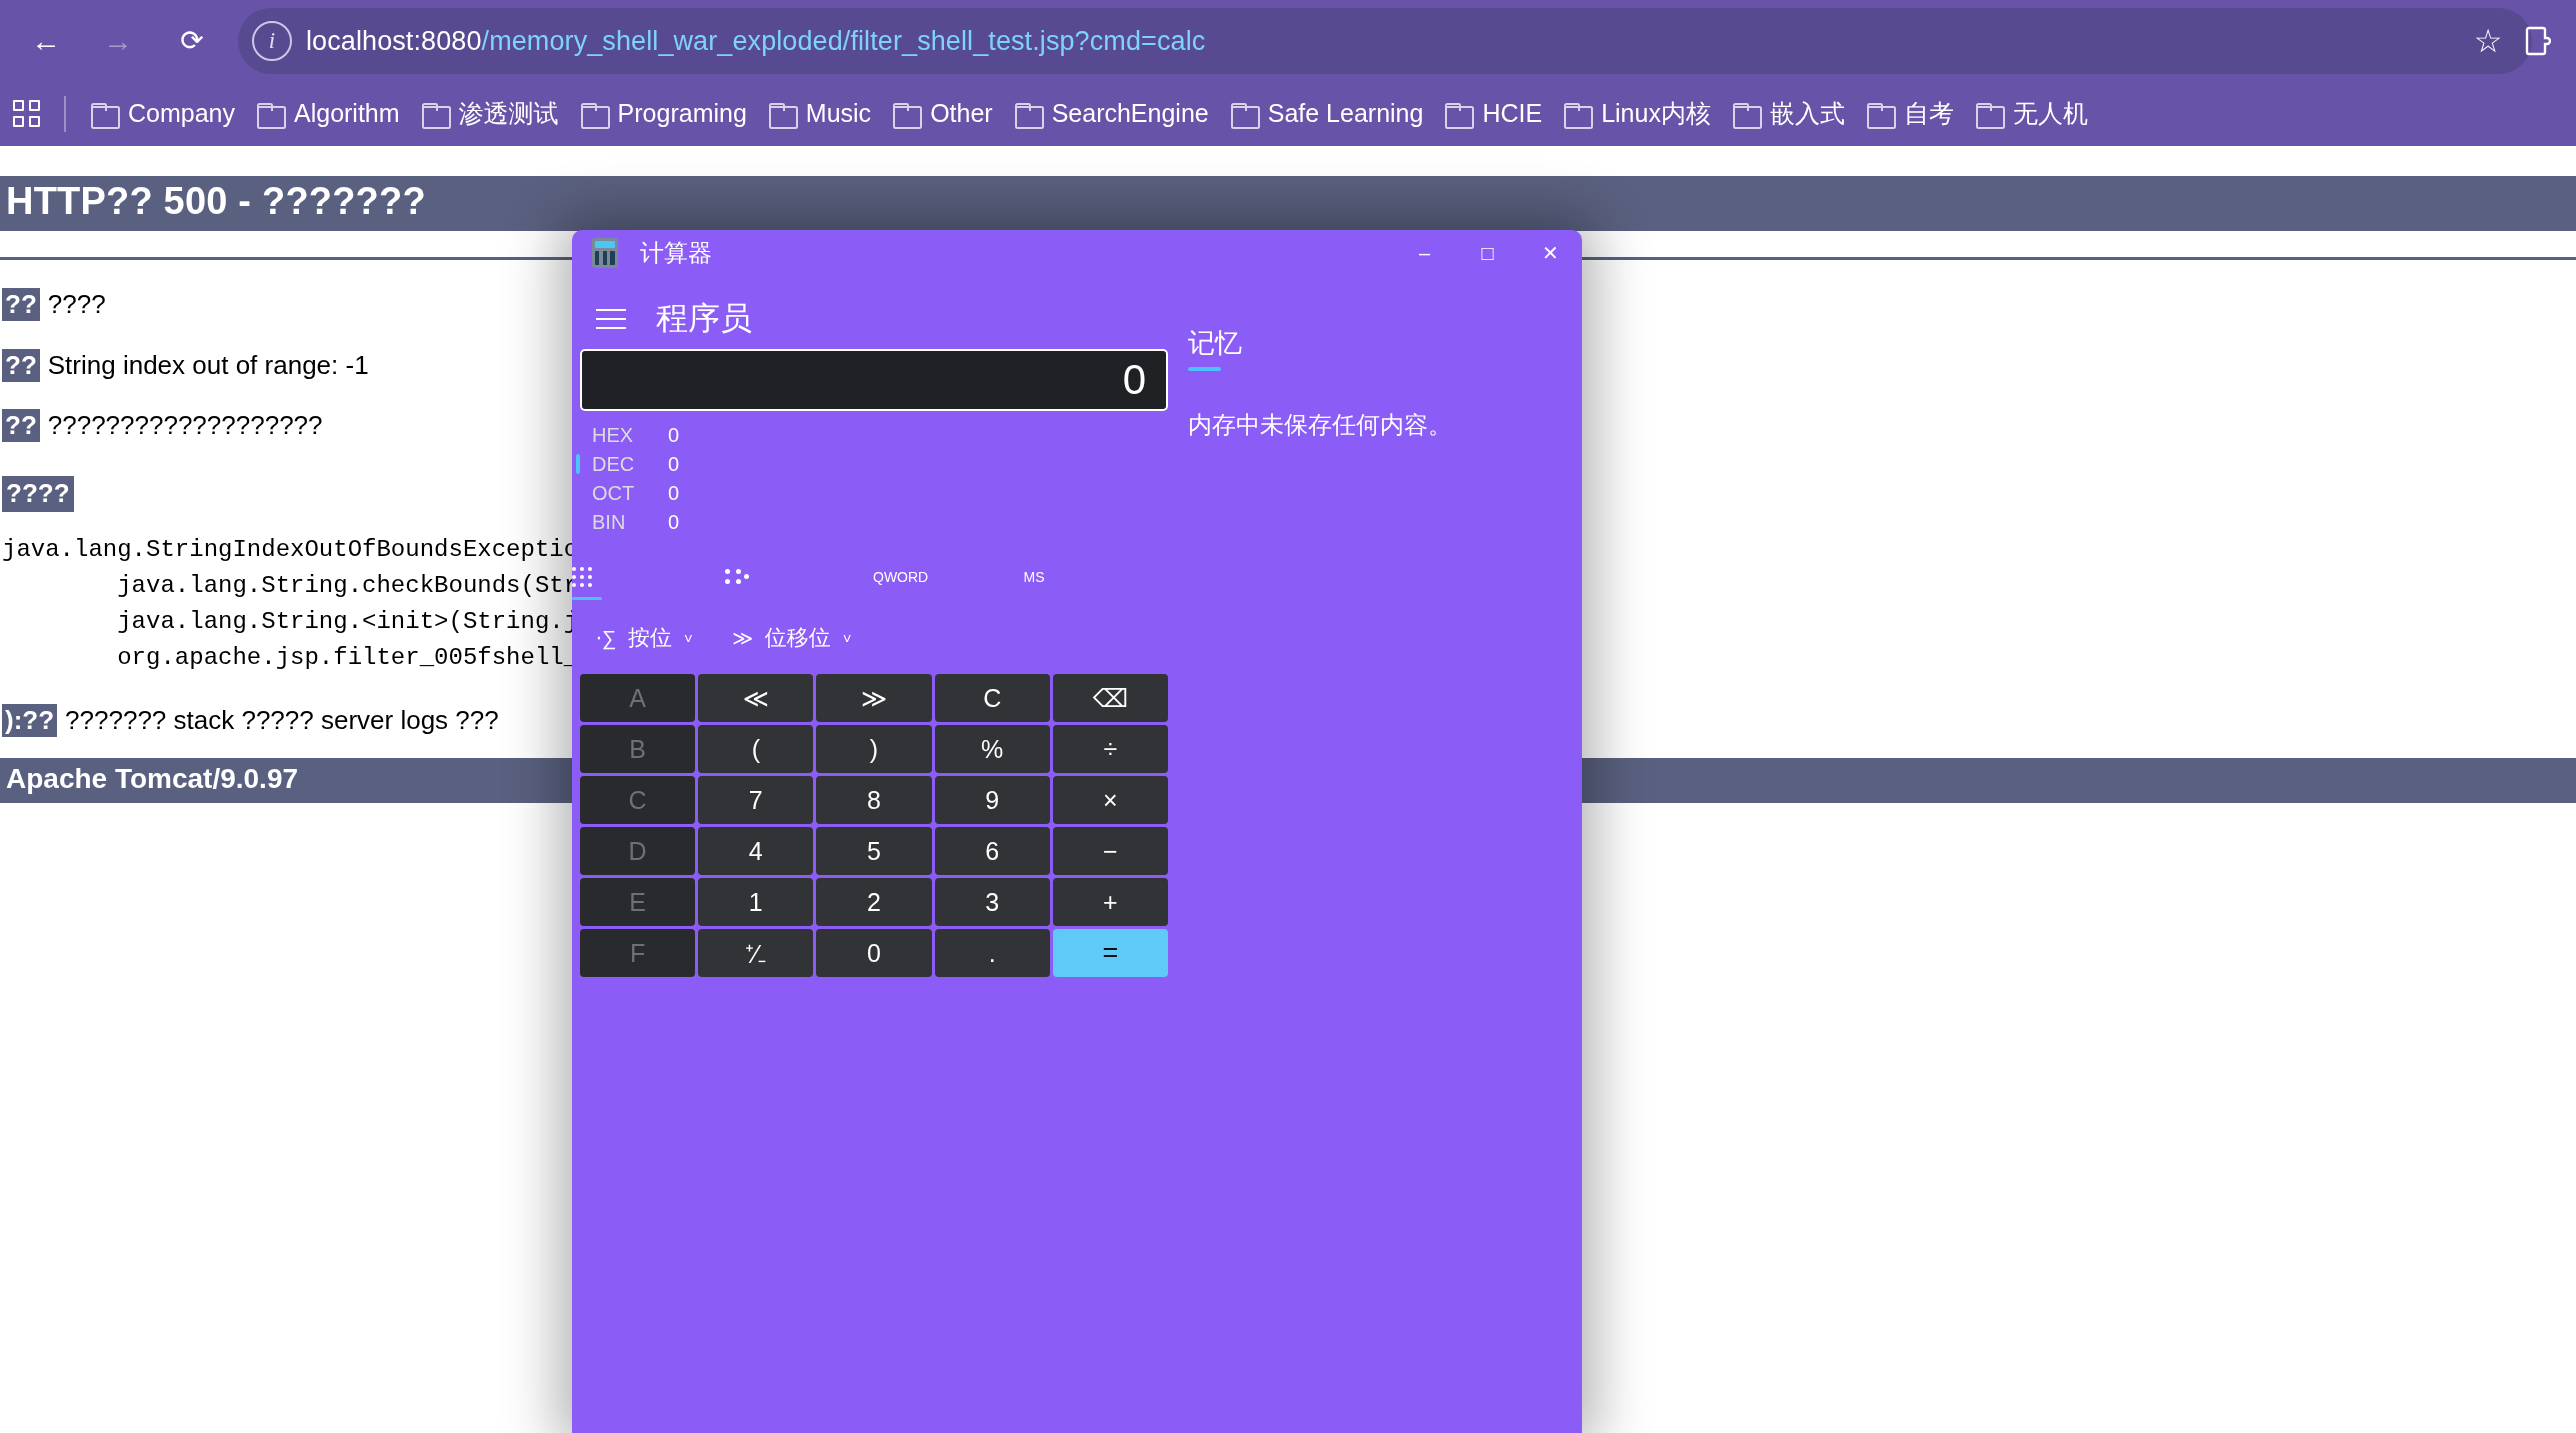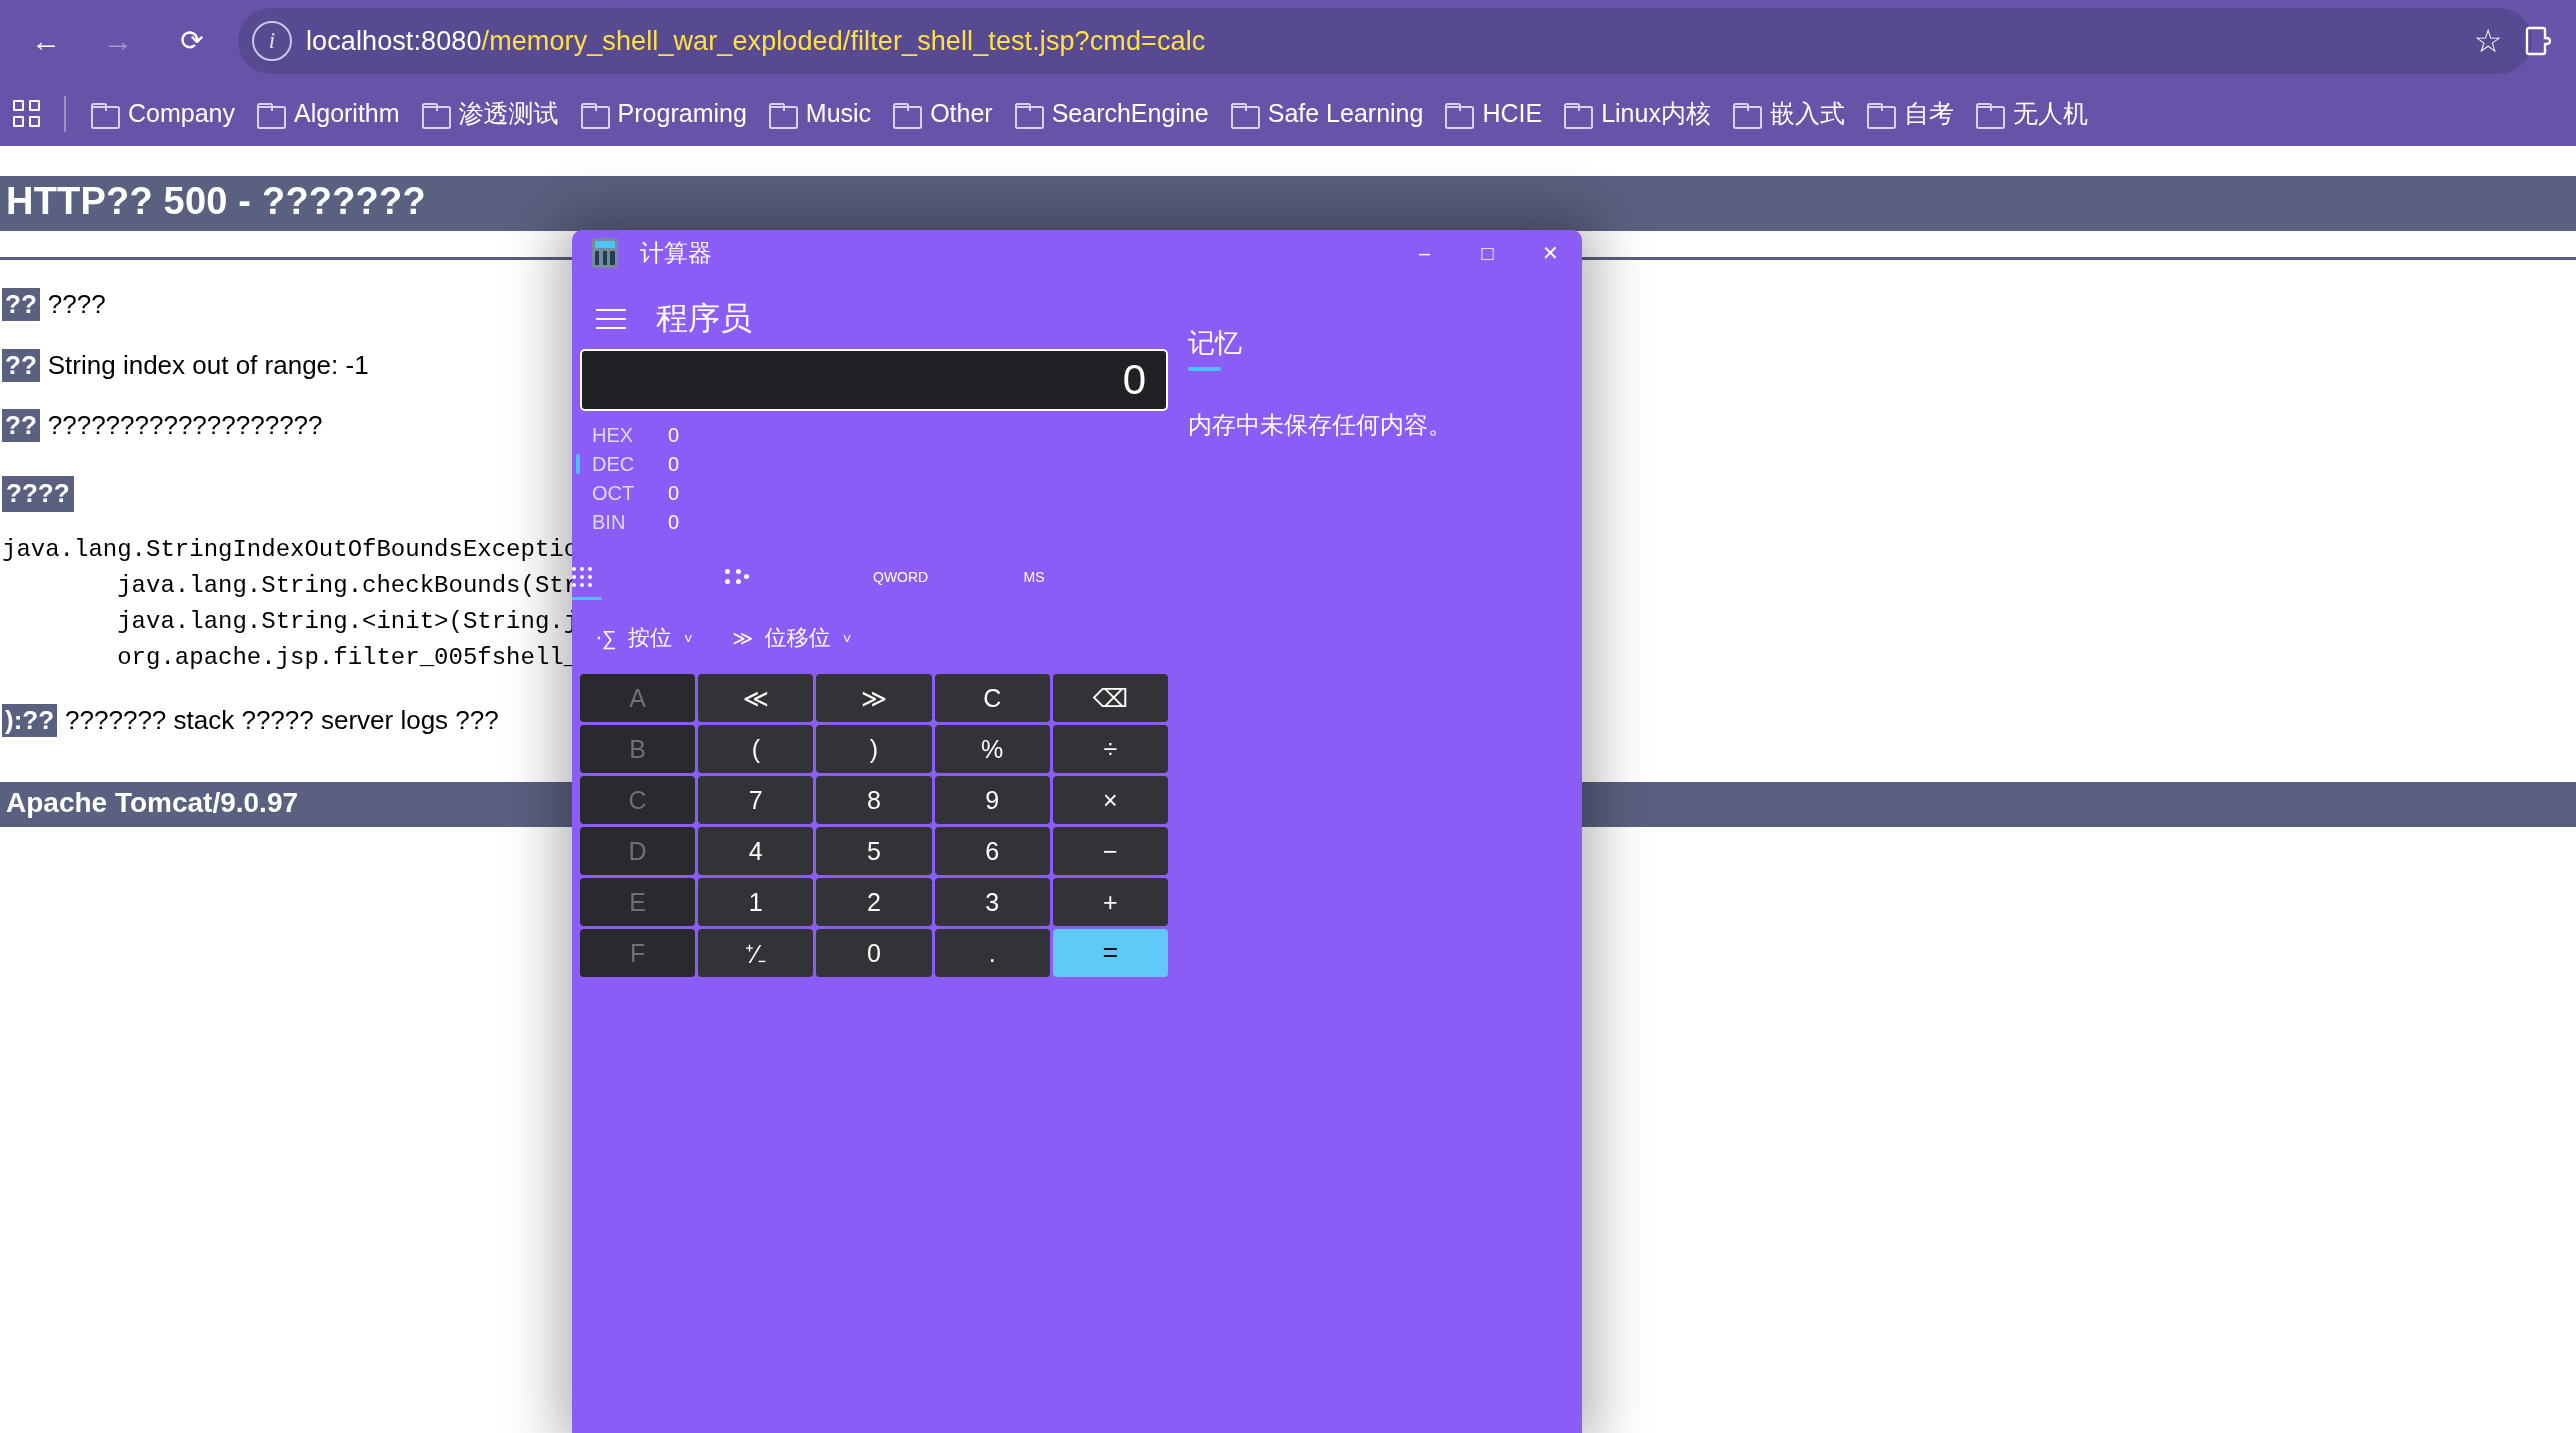--- a/index.html
+++ b/index.html
@@ -57,21 +57,21 @@
   }
   .url-text {
     flex: 1;
     color: #ffffff;
     font-size: 27px;
     white-space: nowrap;
     overflow: hidden;
     letter-spacing: 0.1px;
   }
   .url-text .host { color: #ffffff; }
-  .url-text .path { color: #fde047; }
+  .url-text .path { color: #7dd3fc; }
   .star-icon {
     width: 44px; height: 44px;
     display: flex; align-items: center; justify-content: center;
     color: #ffffff; font-size: 32px;
     flex: none;
     cursor: pointer;
   }
   .ext-icon {
     position: absolute;
     right: 18px; top: 20px;
@@ -198,21 +198,21 @@
     white-space: pre;
     margin: 20px 0 0 2px;
     line-height: 1.5;
   }
   .footer-bar {
     background: #5a607f;
     color: #ffffff;
     font-size: 28px;
     font-weight: bold;
     padding: 5px 6px 8px 6px;
-    margin-top: 46px;
+    margin-top: 22px;
     width: 100%;
   }
 
   
   .calc {
     position: absolute;
     left: 572px; top: 230px;
     width: 1010px; height: 1203px;
     background: #8b5cf6;
     border-radius: 10px 10px 0 0;

